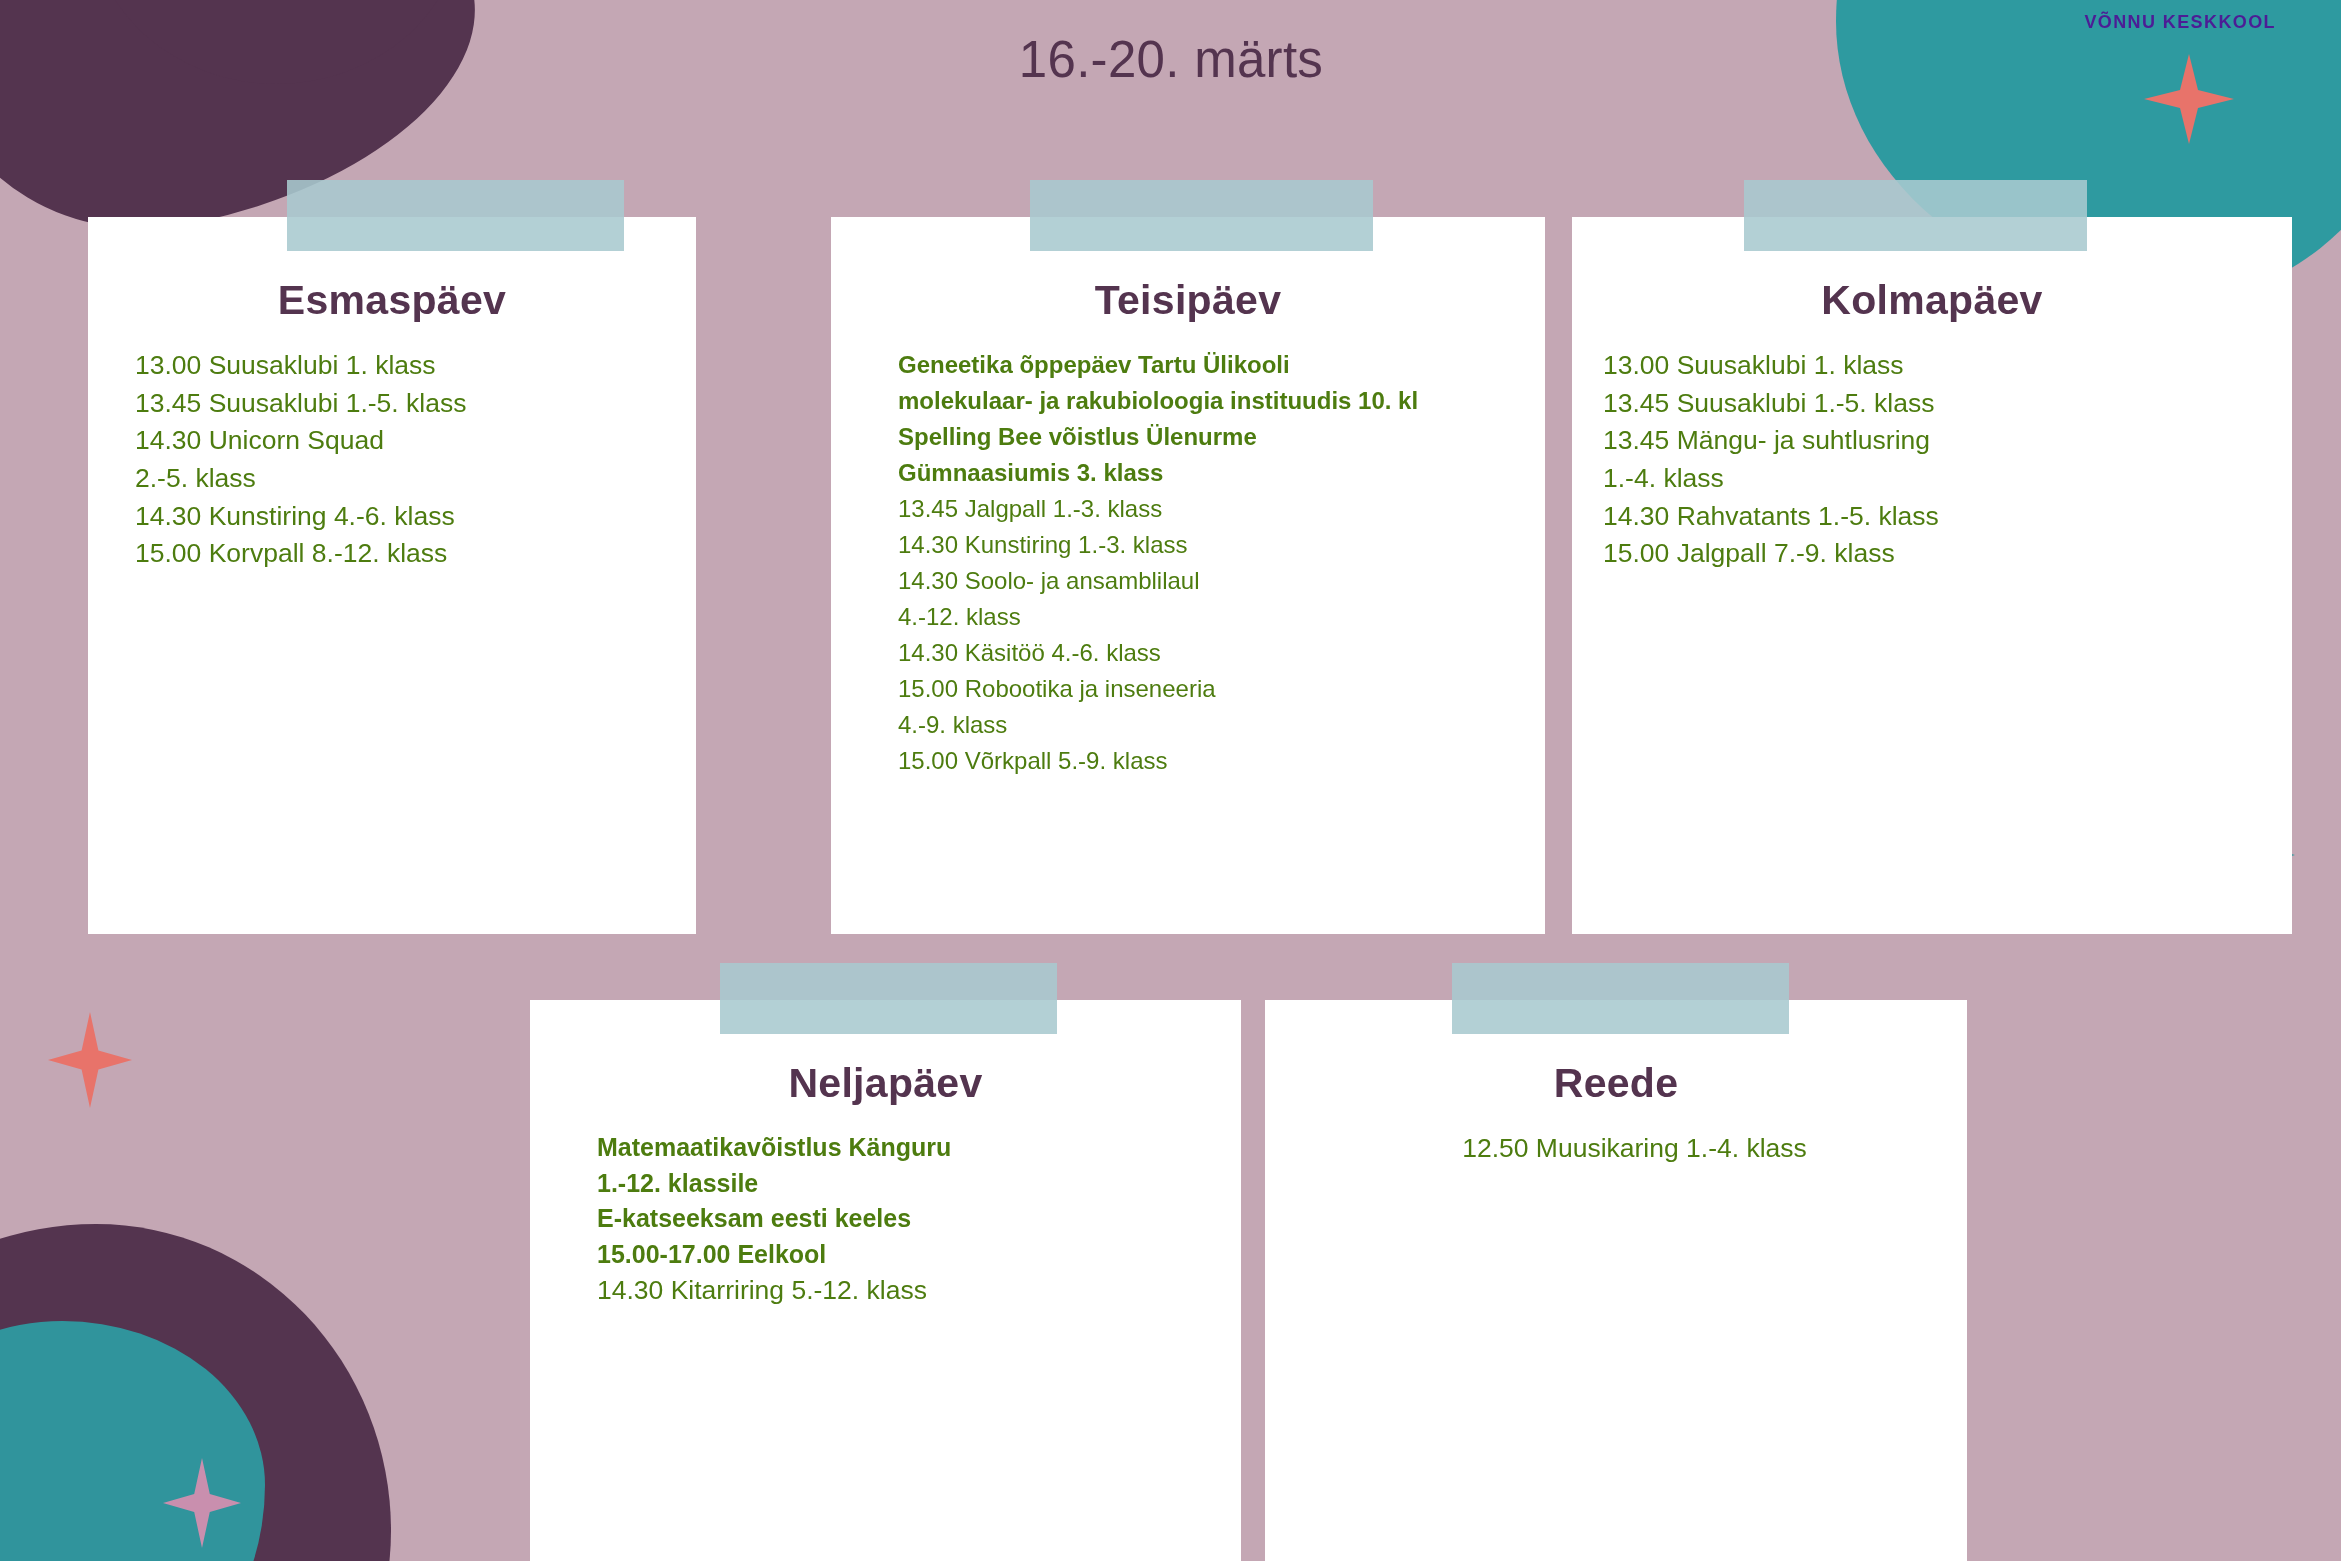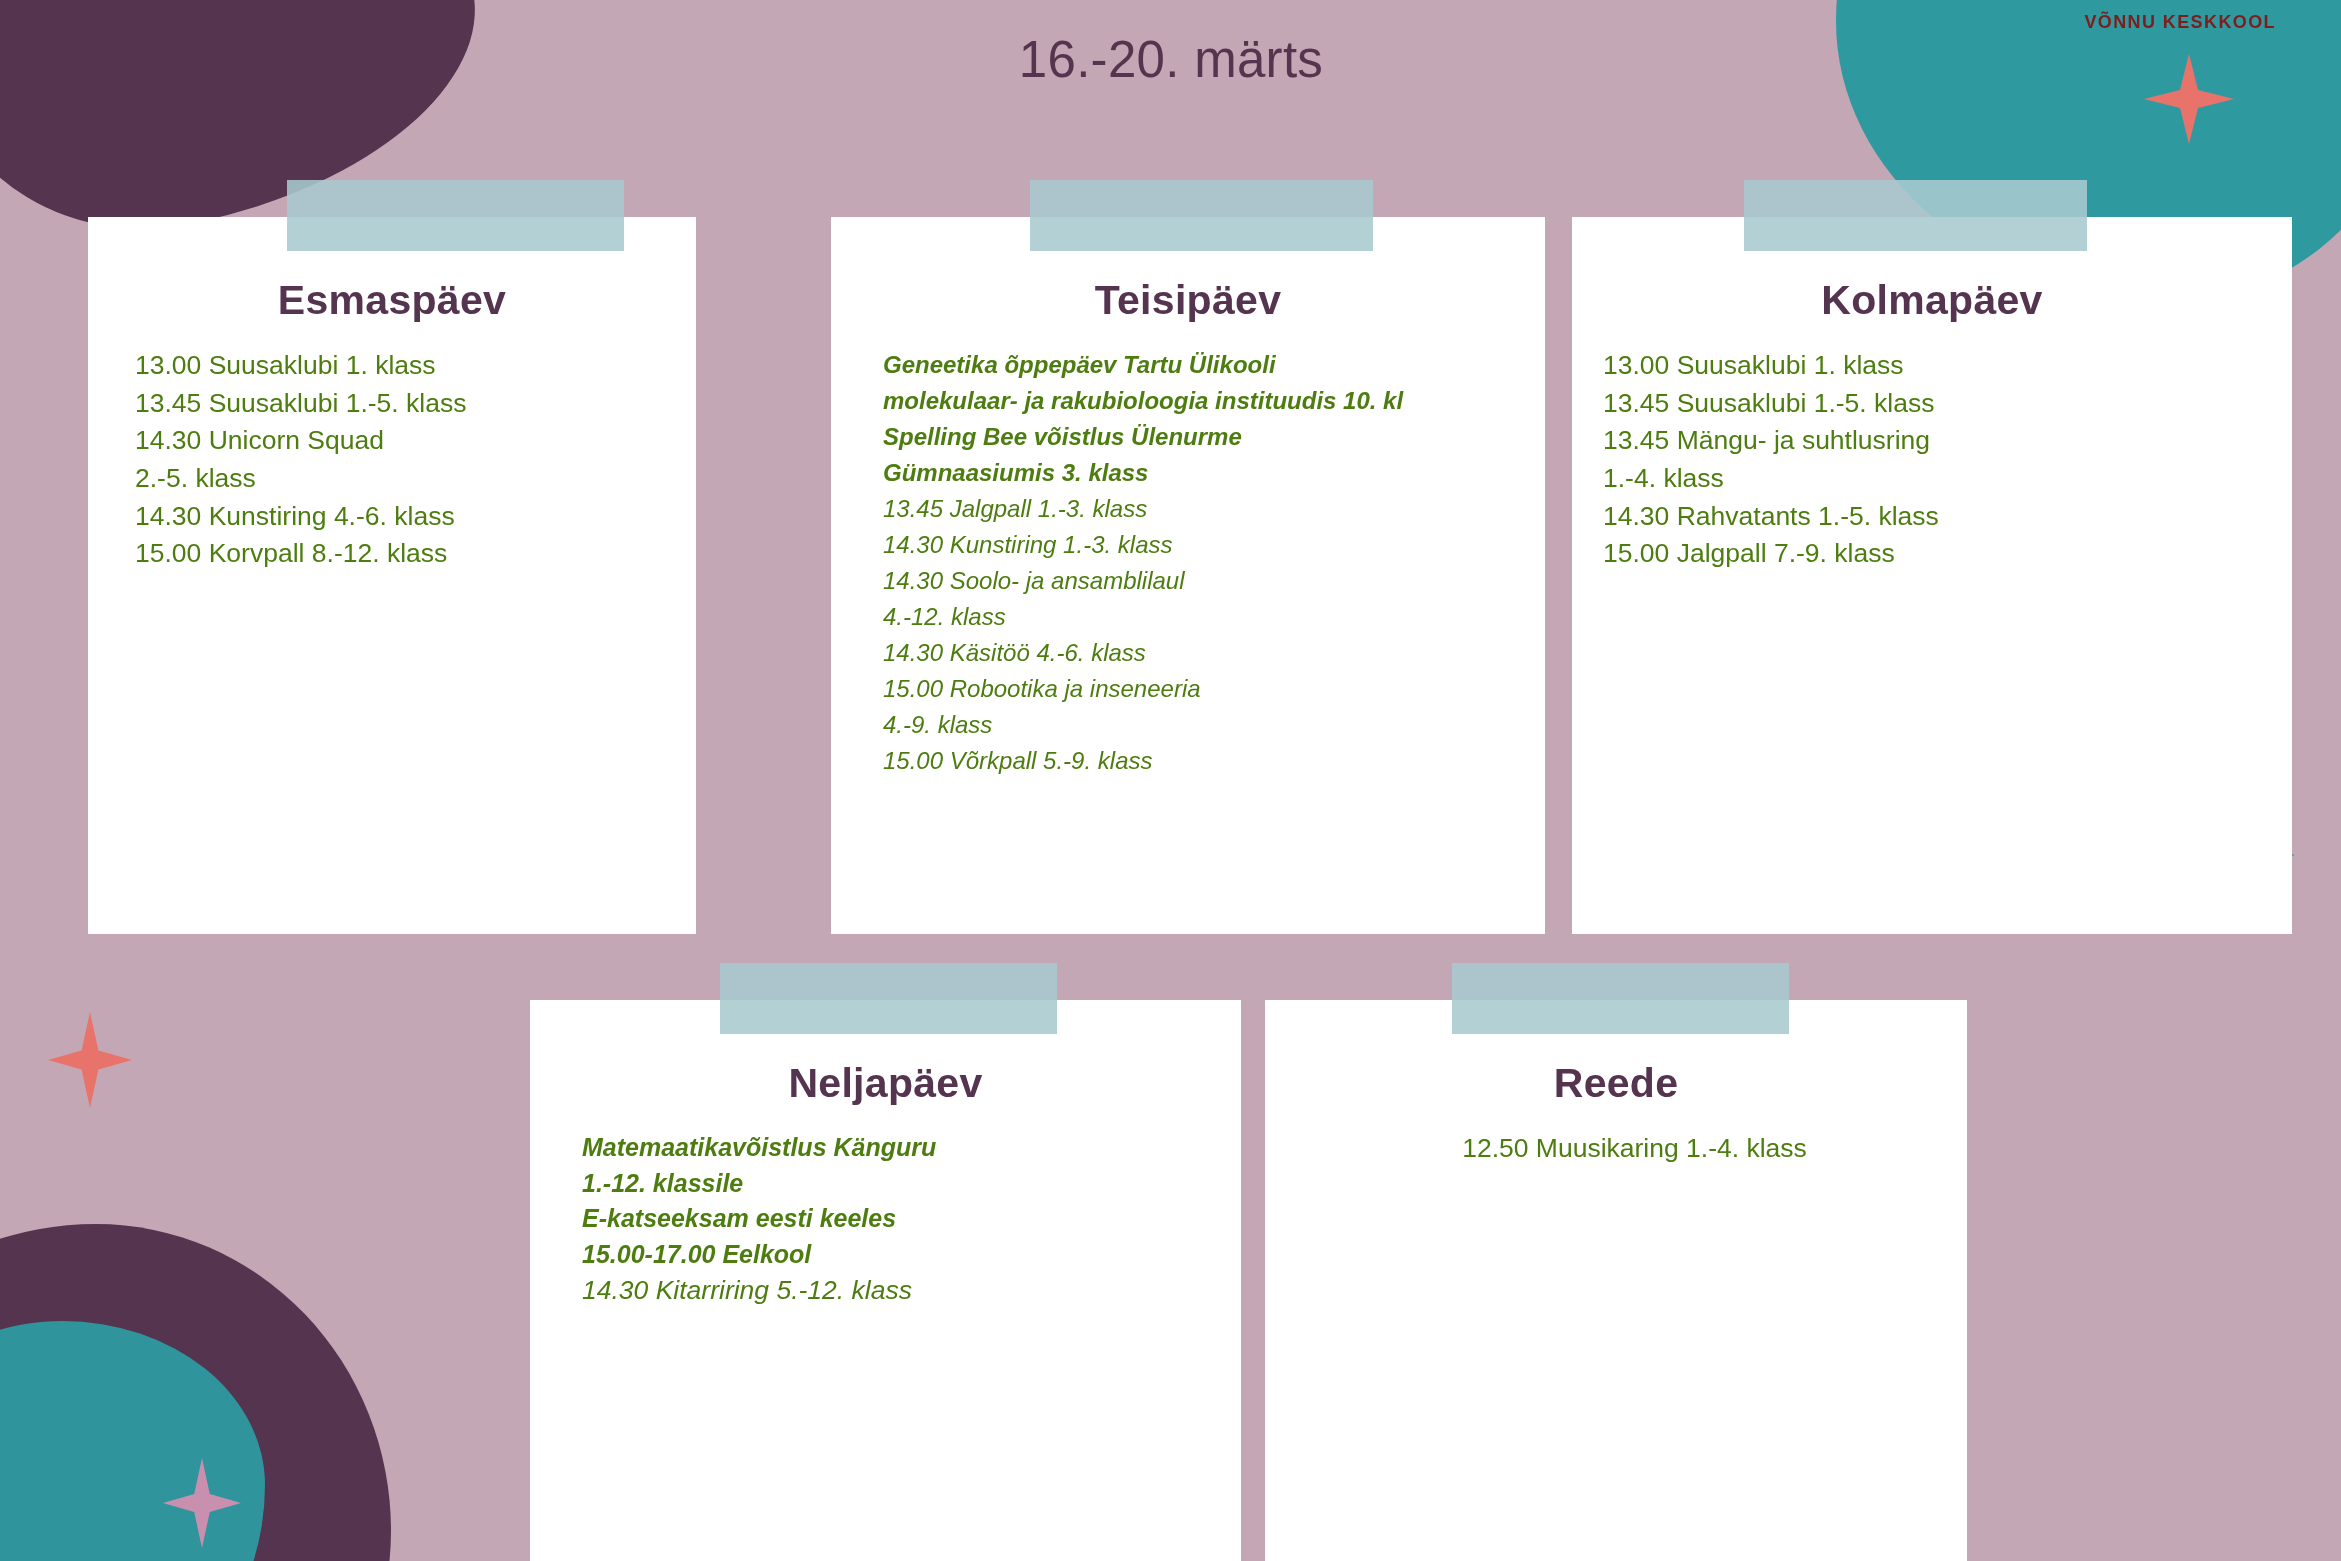--- a/index.html
+++ b/index.html
@@ -83,21 +83,21 @@
     text-align: center;
     font-size: 51px;
     color: #54344f;
     font-weight: 400;
     letter-spacing: 0.3px;
   }
   .school-tag {
     position: absolute;
     right: 66px;
     top: 12px;
-    color: #7f1d1d;
+    color: #4c1d95;
     font-size: 18px;
     font-weight: bold;
     letter-spacing: 1.4px;
   }
 
   
   .card {
     position: absolute;
     background: #ffffff;
     box-sizing: border-box;
@@ -148,21 +148,21 @@
   #card-tue   { left: 831px; top: 217px;  width: 714px; height: 717px; }
   #card-tue .tape  { left: 199px; width: 343px; }
   #card-wed   { left: 1572px; top: 217px;  width: 720px; height: 717px; }
   #card-wed .tape  { left: 172px; width: 343px; }
   #card-thu   { left: 530px;  top: 1000px; width: 711px; height: 608px; }
   #card-thu .tape  { left: 190px; width: 337px; }
   #card-fri   { left: 1265px; top: 1000px; width: 702px; height: 608px; }
   #card-fri .tape  { left: 187px; width: 337px; }
 
   #card-tue .card-body,
-  #card-thu .card-body { padding-left: 52px; font-style: italic; }
+  #card-thu .card-body { padding-left: 67px; }
   #card-fri .card-body { padding-left: 37px; text-align: center; }
   #card-wed .card-body { padding-left: 31px; }
 </style>
 </head>
 <body>
 
 <div class="bg-layer">
   <div class="blob-purple-top"></div>
   <div class="blob-purple-top2"></div>
   <div class="blob-teal-top"></div>

